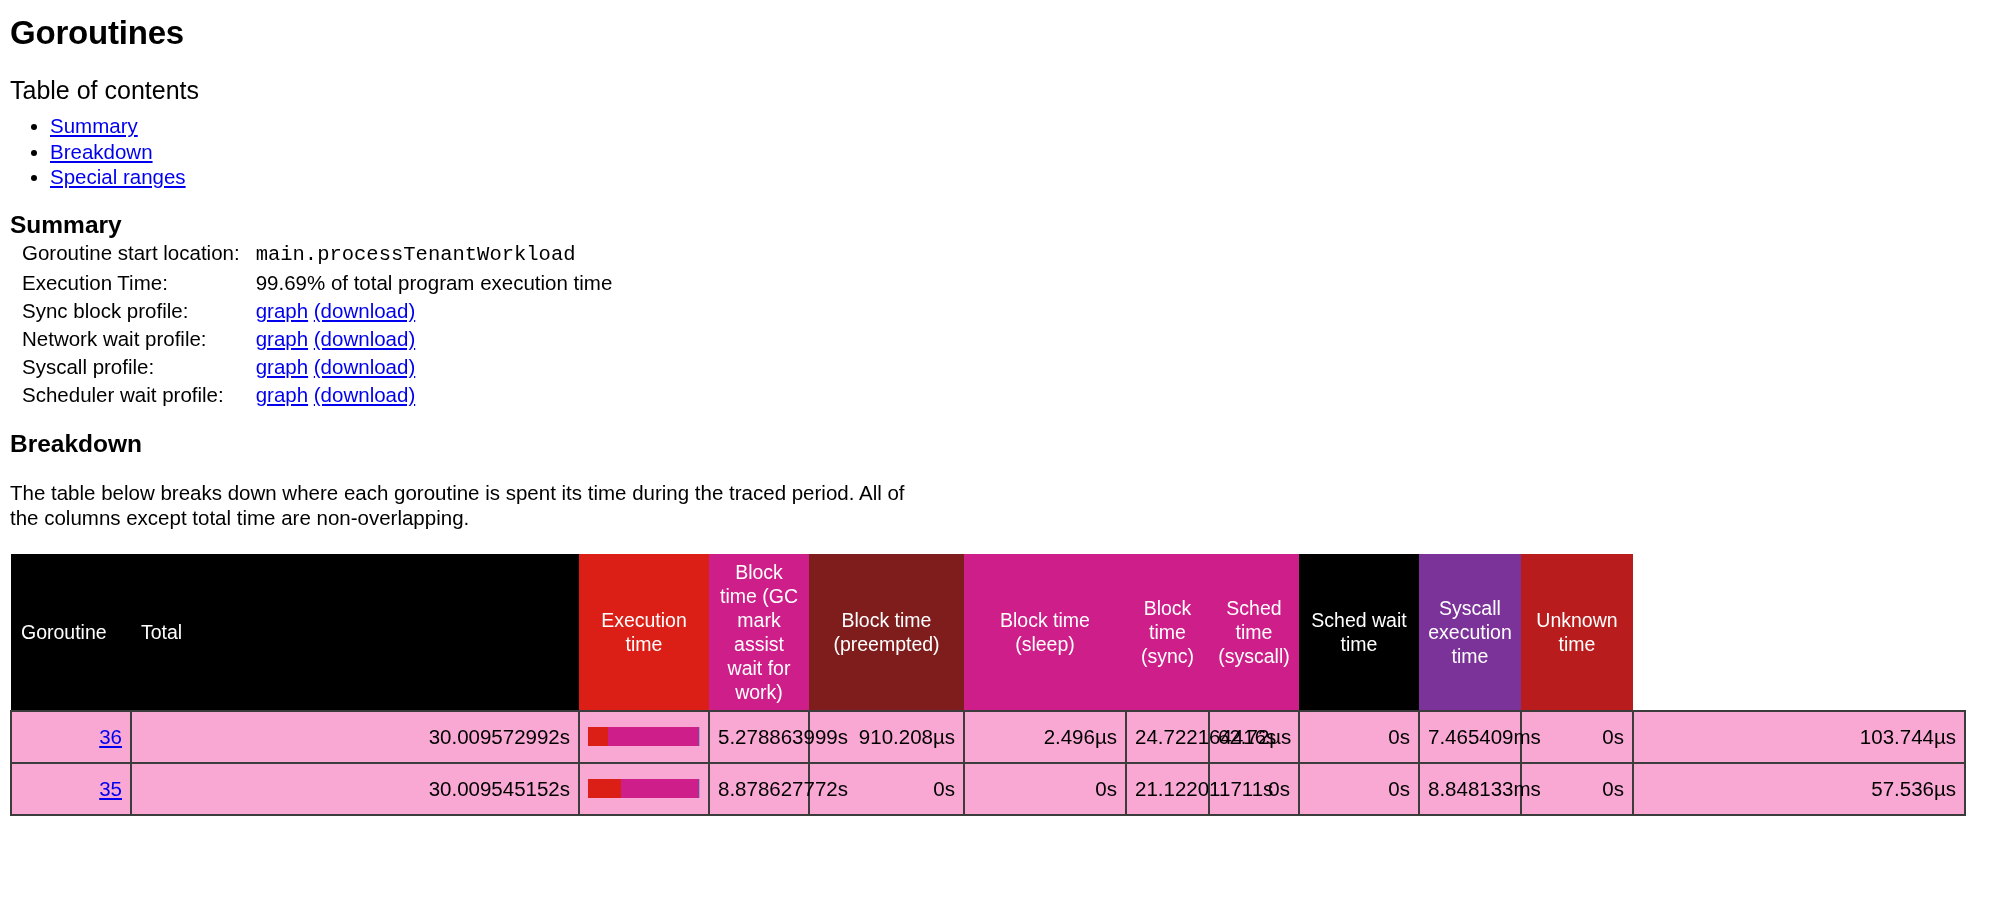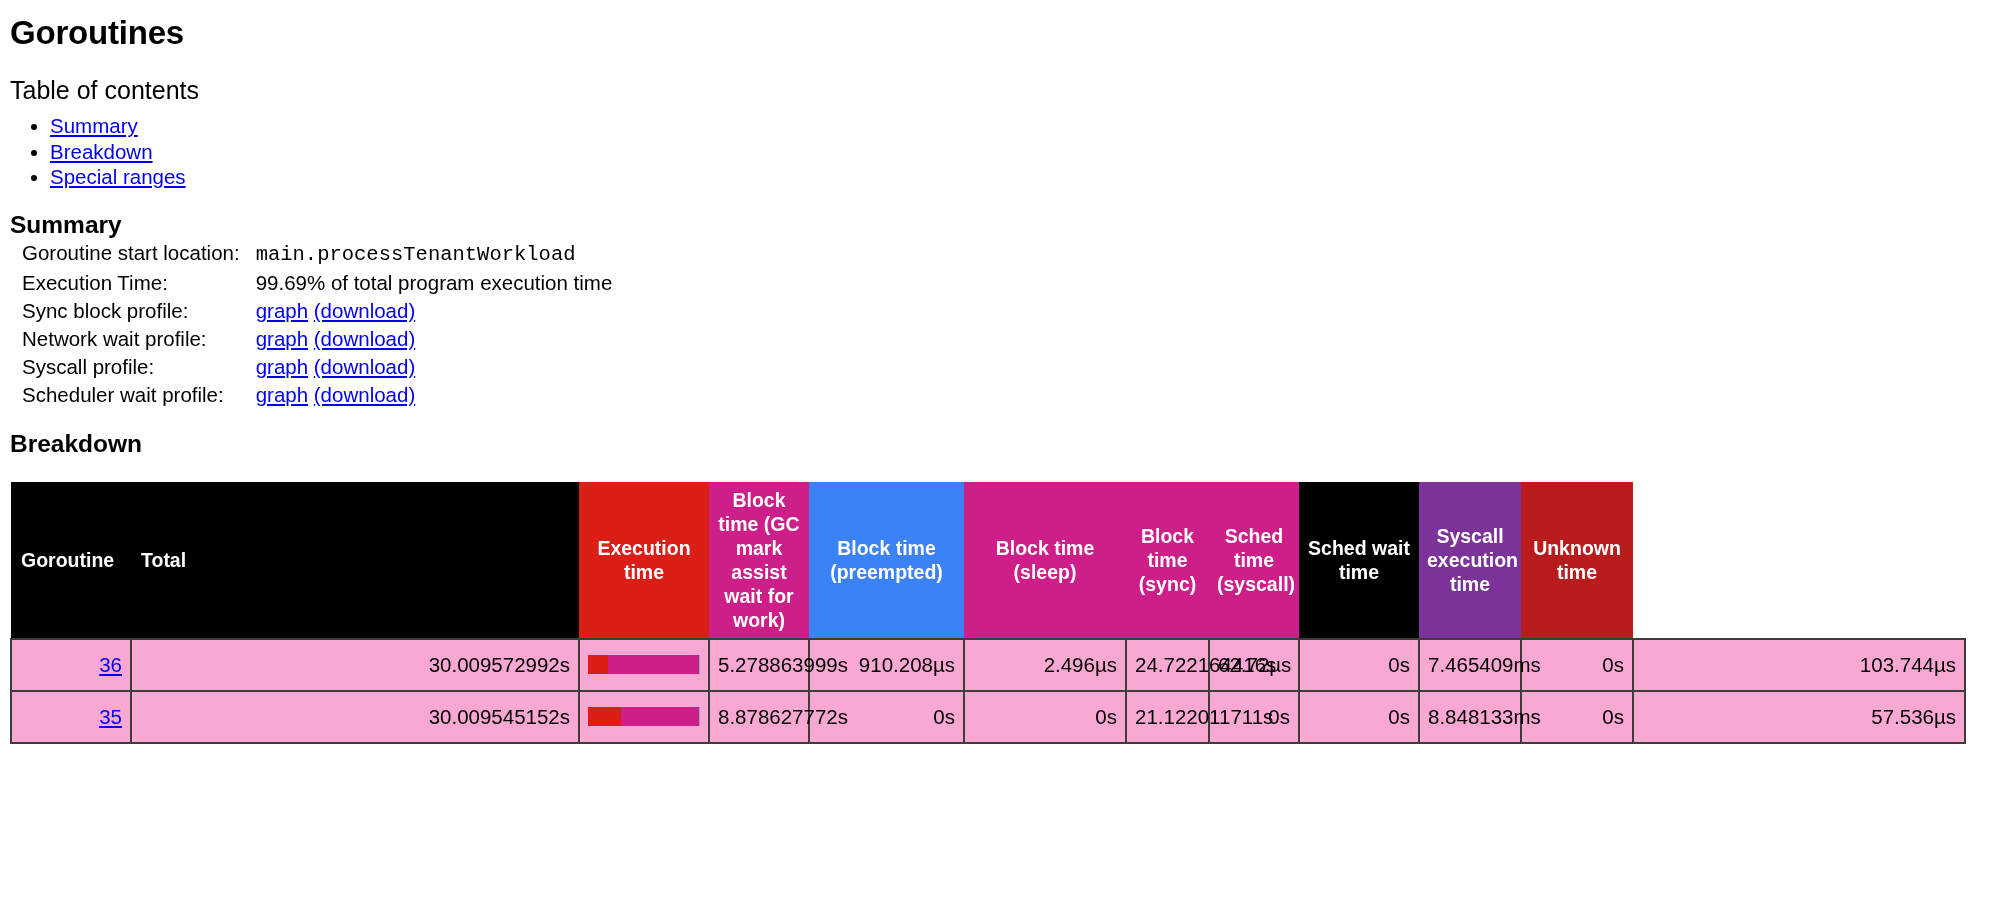--- a/index.html
+++ b/index.html
@@ -78,21 +78,21 @@
   }
   
   table.breakdown {
     border-collapse: collapse;
     margin-top: 24px;
     width: 1956px;
     table-layout: fixed;
   }
   table.breakdown th {
     color: #ffffff;
-    font-weight: bold;
+    font-weight: normal;
     font-size: 19.5px;
     line-height: 24px;
     text-align: center;
     vertical-align: middle;
     padding: 6px 8px;
     border: none;
     height: 152px;
     box-sizing: border-box;
   }
   table.breakdown th.th-left {
@@ -166,20 +166,21 @@
       </tr>
       <tr>
         <td class="k">Scheduler wait profile:</td>
         <td class="v"><a href="#">graph</a> <a href="#">(download)</a></td>
       </tr>
     </tbody>
   </table>
 
   <h2 class="section-title" id="breakdown">Breakdown</h2>
 
+  <p class="breakdown-desc">The table below breaks down where each goroutine is spent its time during the traced period. All of the columns except total time are non-overlapping.</p>
 
   <table class="breakdown">
     <colgroup>
         <col style="width: 120px;">
         <col style="width: 448px;">
         <col style="width: 130px;">
         <col style="width: 100px;">
         <col style="width: 155px;">
         <col style="width: 162px;">
         <col style="width: 83px;">
@@ -187,21 +188,21 @@
         <col style="width: 120px;">
         <col style="width: 102px;">
         <col style="width: 112px;">
       </colgroup>
     <thead>
       <tr>
         <th class="th-left" style="background: rgb(0, 0, 0);">Goroutine</th>
         <th class="th-left" style="background: rgb(0, 0, 0);">Total</th>
         <th style="background: rgb(219, 31, 22);">Execution time</th>
         <th style="background: rgb(206, 30, 137);">Block time (GC mark assist wait for work)</th>
-        <th style="background: #3b82f6;">Block time (preempted)</th>
+        <th style="background: #7f1d1d;">Block time (preempted)</th>
         <th style="background: rgb(206, 30, 137);">Block time (sleep)</th>
         <th style="background: rgb(206, 30, 137);">Block time (sync)</th>
         <th style="background: rgb(206, 30, 137);">Sched time (syscall)</th>
         <th style="background: #000000;">Sched wait time</th>
         <th style="background: rgb(123, 51, 153);">Syscall execution time</th>
         <th style="background: #b91c1c;">Unknown time</th>
       </tr>
     </thead>
     <tbody>
       <tr>

